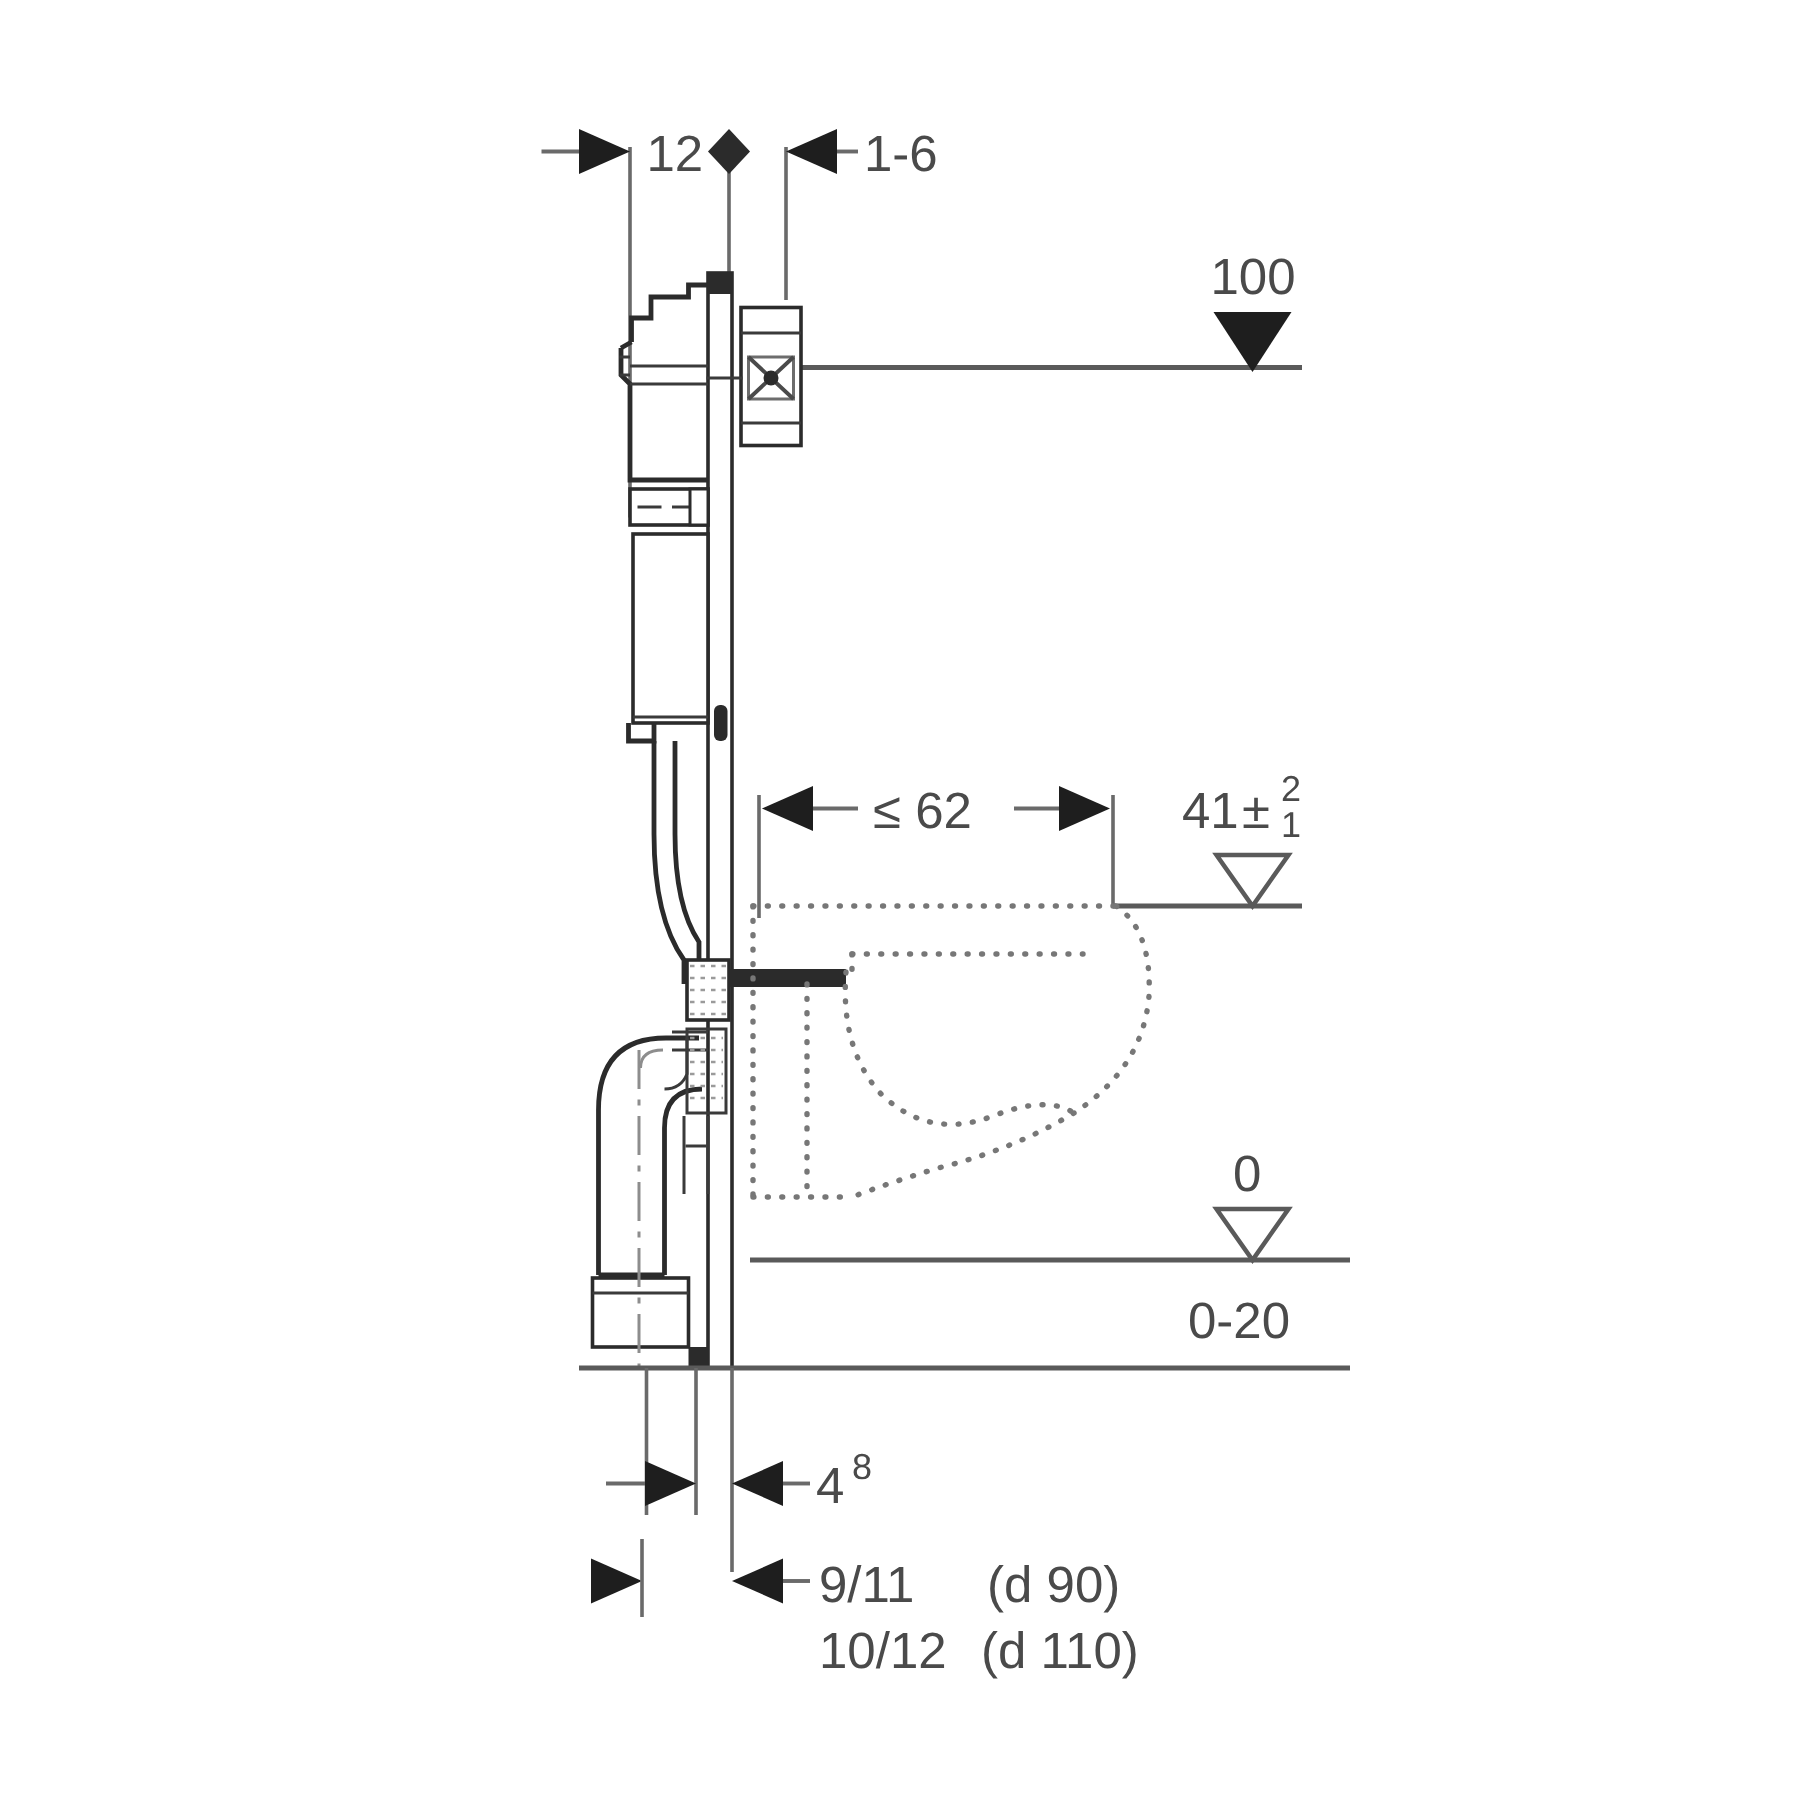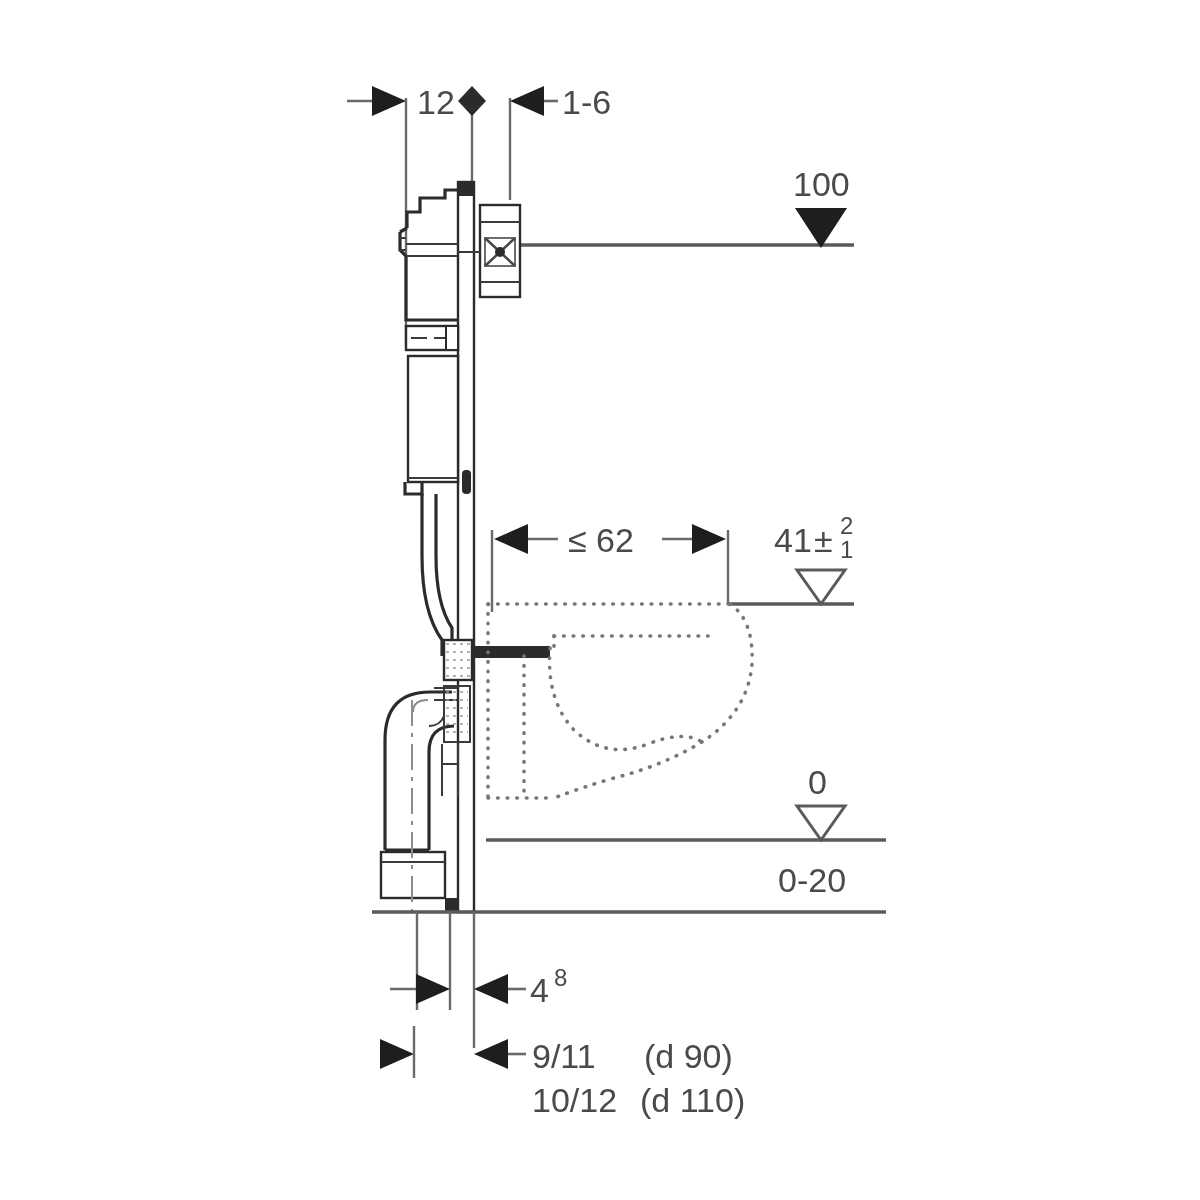--- a/index.html
+++ b/index.html
@@ -9,21 +9,21 @@
   }
   body {
     width: 1200px;
     height: 1200px;
     font-family: "Liberation Sans", sans-serif;
     position: relative;
     overflow: hidden;
   }
   #drawing-root {
     position: absolute;
-    left: 2px;
+    left: 16px;
     top: 0;
     width: 1052px;
     height: 1200px;
   }
   svg#tech-drawing {
     display: block;
     width: 1200px;
     height: 1200px;
   }
   .dimtext {

